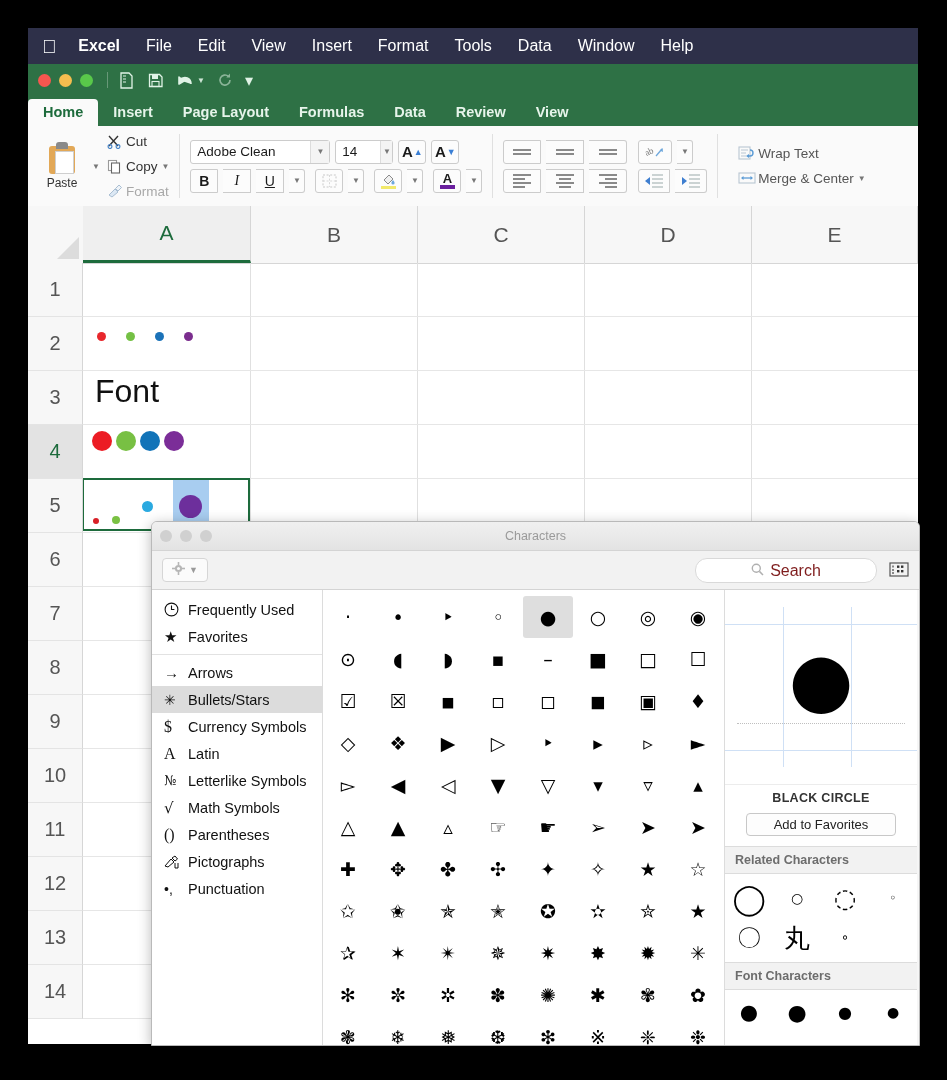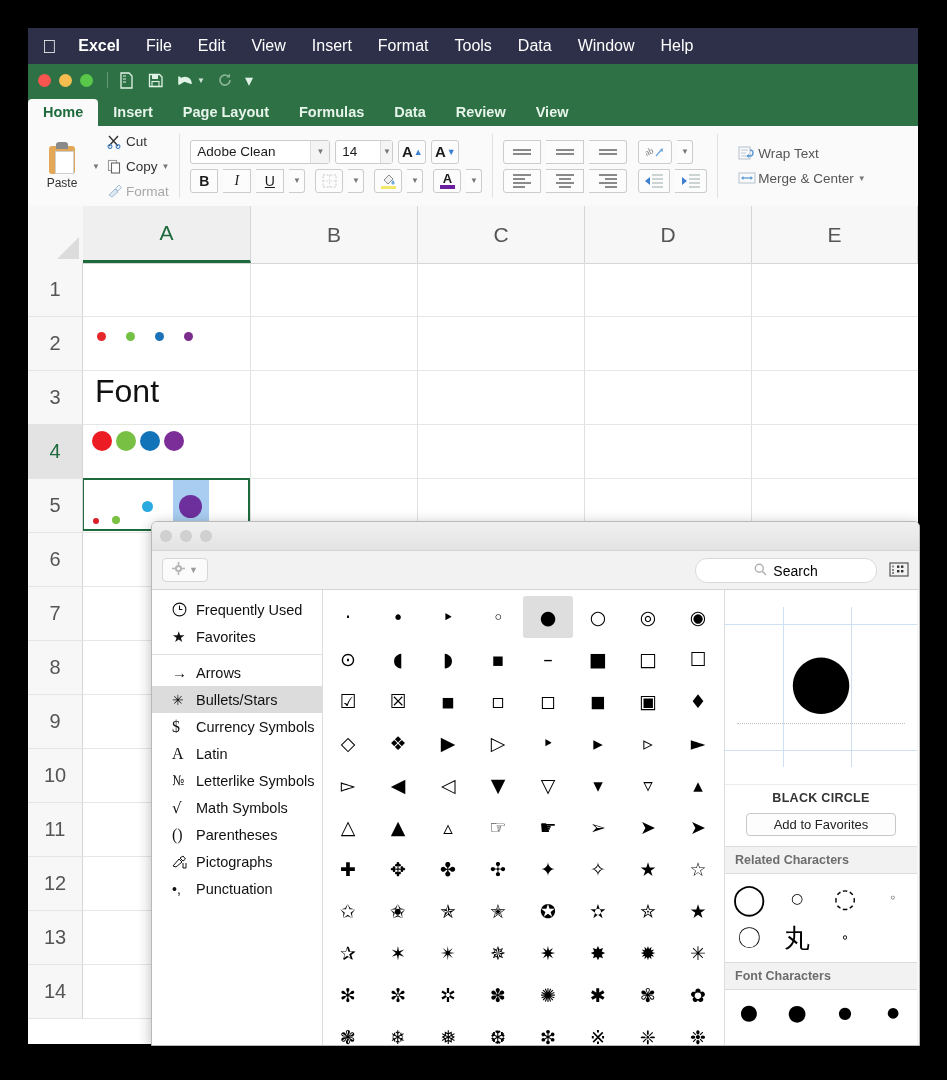--- a/index.html
+++ b/index.html
@@ -86,26 +86,26 @@
   .celltxt{position:absolute;font-size:32px;color:#111;font-family:"Liberation Sans",sans-serif;}
 
   
   .charwin{position:absolute;left:151px;top:521px;width:767px;height:523px;background:#f6f6f6;border:1px solid #b9b9b9;border-radius:6px 6px 0 0;overflow:hidden;box-shadow:0 3px 14px rgba(0,0,0,.28);}
   .cw-title{height:28px;background:linear-gradient(#f0f0f0,#e3e3e3);display:flex;align-items:center;position:relative;border-bottom:1px solid #d4d4d4;}
   .cw-tl{width:12px;height:12px;border-radius:50%;background:#d0d0d0;margin-left:8px;}
   .cw-titletext{position:absolute;left:0;right:0;text-align:center;font-size:12.5px;color:#9a9a9a;}
   .cw-toolbar{height:38px;background:#f2f2f2;display:flex;align-items:center;border-bottom:1px solid #d4d4d4;position:relative;}
   .gearbtn{margin-left:10px;width:44px;height:22px;border:1px solid #d6d6d6;border-radius:4px;background:#fbfbfb;display:flex;align-items:center;justify-content:center;gap:4px;}
   .searchbox{position:absolute;right:42px;top:7px;width:180px;height:23px;border:1px solid #d9d9d9;border-radius:12px;background:#fff;display:flex;align-items:center;justify-content:center;gap:6px;}
-  .searchbox .sph{font-size:14px;color:#000000;}
+  .searchbox .sph{font-size:16px;color:#7f1d1d;}
   .kbdbtn{position:absolute;right:8px;top:7px;width:24px;height:22px;display:flex;align-items:center;justify-content:center;}
 
   .cw-body{display:flex;height:457px;}
   .cw-side{width:171px;background:#fff;border-right:1px solid #dcdcdc;padding-top:6px;box-sizing:border-box;}
-  .sideitem{height:27px;display:flex;align-items:center;padding-left:20px;font-size:14.5px;color:#111;}
+  .sideitem{height:27px;display:flex;align-items:center;padding-left:12px;font-size:14.5px;color:#111;}
   .sideitem.sel{background:#dcdcdc;}
   .sideicon{width:24px;font-size:14px;color:#111;display:flex;align-items:center;}
   .sidesep{height:1px;background:#e2e2e2;margin:4px 0;}
 
   .cw-grid{width:402px;background:#fff;border-right:1px solid #dcdcdc;padding:6px 0 0 0;box-sizing:border-box;display:flex;flex-wrap:wrap;align-content:flex-start;}
   .gcell{width:50px;height:42px;display:flex;align-items:center;justify-content:center;font-size:19px;color:#000;box-sizing:border-box;font-family:"DejaVu Sans",sans-serif;}
   .gcell.sel{background:#dedede;border-radius:3px;}
 
   .cw-detail{width:192px;background:#fff;box-sizing:border-box;}
   .bigbox{height:194px;position:relative;background:#fff;border-bottom:1px solid #ececec;}
@@ -452,20 +452,21 @@
       </div>
     </div>
   </div>
 
   <div class="charwin">
 
     <div class="cw-title">
       <span class="cw-tl"></span>
       <span class="cw-tl"></span>
       <span class="cw-tl"></span>
+      <span class="cw-titletext">Characters</span>
     </div>
 
     <div class="cw-toolbar">
       <div class="gearbtn">
         <span>
           <svg width="13" height="13" viewBox="0 0 13 13">
               <circle cx="6.5" cy="6.5" r="3.6" fill="#b6b6b6"></circle>
               <circle cx="6.5" cy="6.5" r="1.5" fill="#fbfbfb"></circle>
               <g fill="#b6b6b6">
                 <rect x="5.7" y="0" width="1.6" height="3"></rect>

